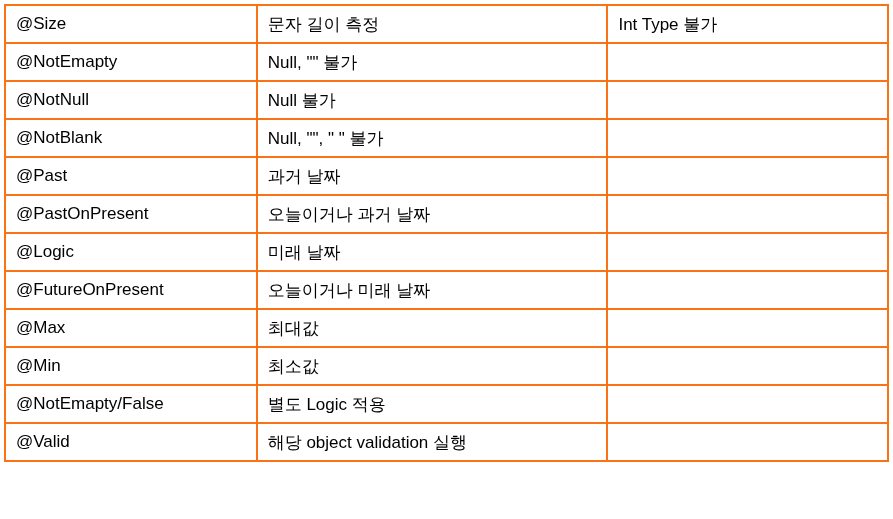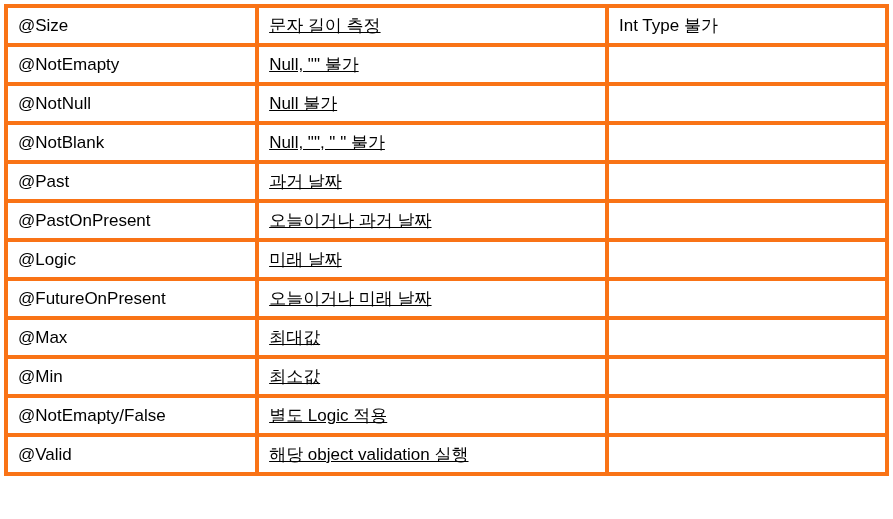--- a/index.html
+++ b/index.html
@@ -11,34 +11,33 @@
       font-family: "Malgun Gothic", "맑은 고딕", Arial, sans-serif;
       background: #ffffff;
       padding: 4px;
     }
     table {
       border-collapse: collapse;
       width: 885px;
       table-layout: fixed;
     }
     td {
-      border: 4px solid #f97316;
+      border: 2px solid #f97316;
       padding: 6px 10px;
       font-size: 17px;
       color: #000000;
       vertical-align: middle;
       height: 38px;
       text-align: left;
     }
     td.col1 {
       width: 244px;
     }
     td.col2 {
       width: 340px;
-      text-decoration: underline;
     }
     td.col3 {
       width: 272px;
     }
   </style>
 </head>
 <body>
 
 <table>
   <tbody>

